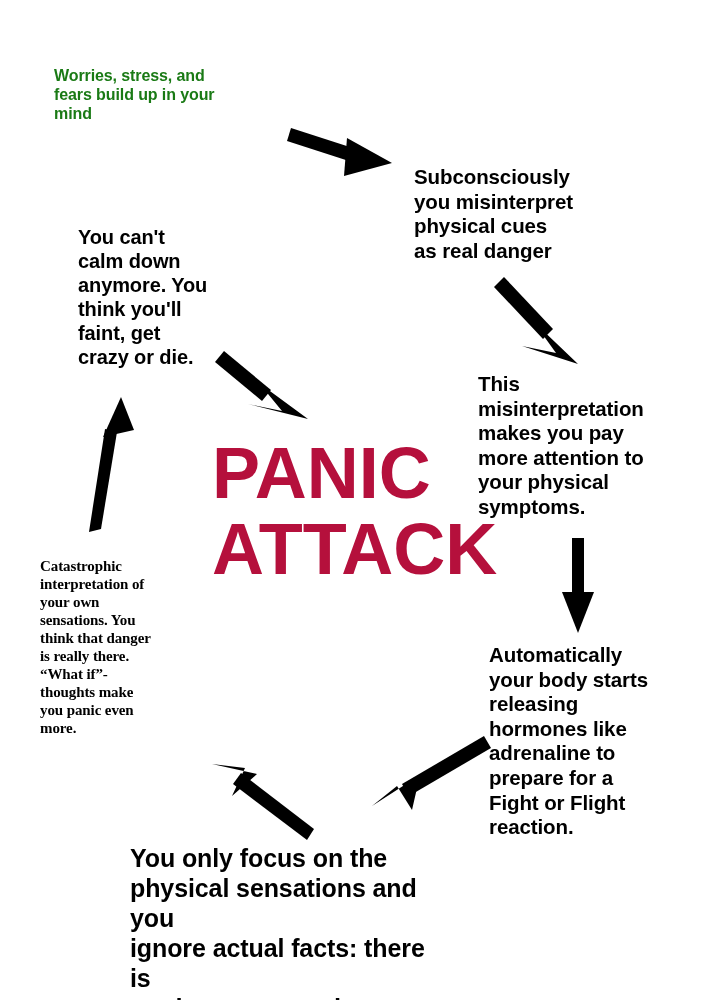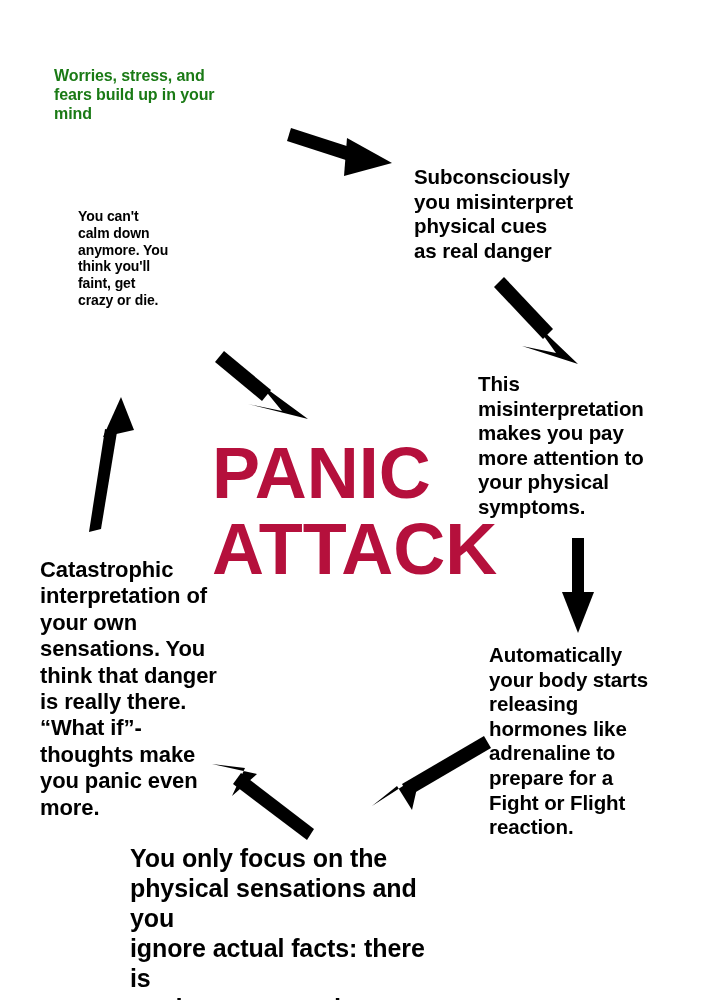--- a/index.html
+++ b/index.html
@@ -36,22 +36,22 @@
     letter-spacing: 0px;
     text-align: left;
   }
 
   
   #n-worries        { left: 54px;  top: 66px;  width: 250px; font-size: 16px; }
   #n-subconscious   { left: 414px; top: 165px; width: 210px; font-size: 20.5px; }
   #n-misinterp      { left: 478px; top: 372px; width: 200px; font-size: 20.5px; }
   #n-automatic      { left: 489px; top: 643px; width: 190px; font-size: 20.5px; }
   #n-onlyfocus      { left: 130px; top: 843px; width: 320px; font-size: 25px; }
-  #n-catastrophic   { left: 40px;  top: 557px; width: 200px; font-size: 22px; }
-  #n-cantcalm       { left: 78px;  top: 208px; width: 170px; font-size: 14px; }
+  #n-catastrophic   { left: 40px;  top: 557px; width: 200px; font-size: 15px; font-family: Liberation Serif, serif; }
+  #n-cantcalm       { left: 78px;  top: 225px; width: 170px; font-size: 20px; }
   #center-title     { left: 212px; top: 435px; width: 230px; font-size: 72px; }
 
   #arrow-layer {
     position: absolute;
     left: 0; top: 0;
     width: 707px;
     height: 1000px;
     pointer-events: none;
   }
   .arrow-path { fill: #000000; }

